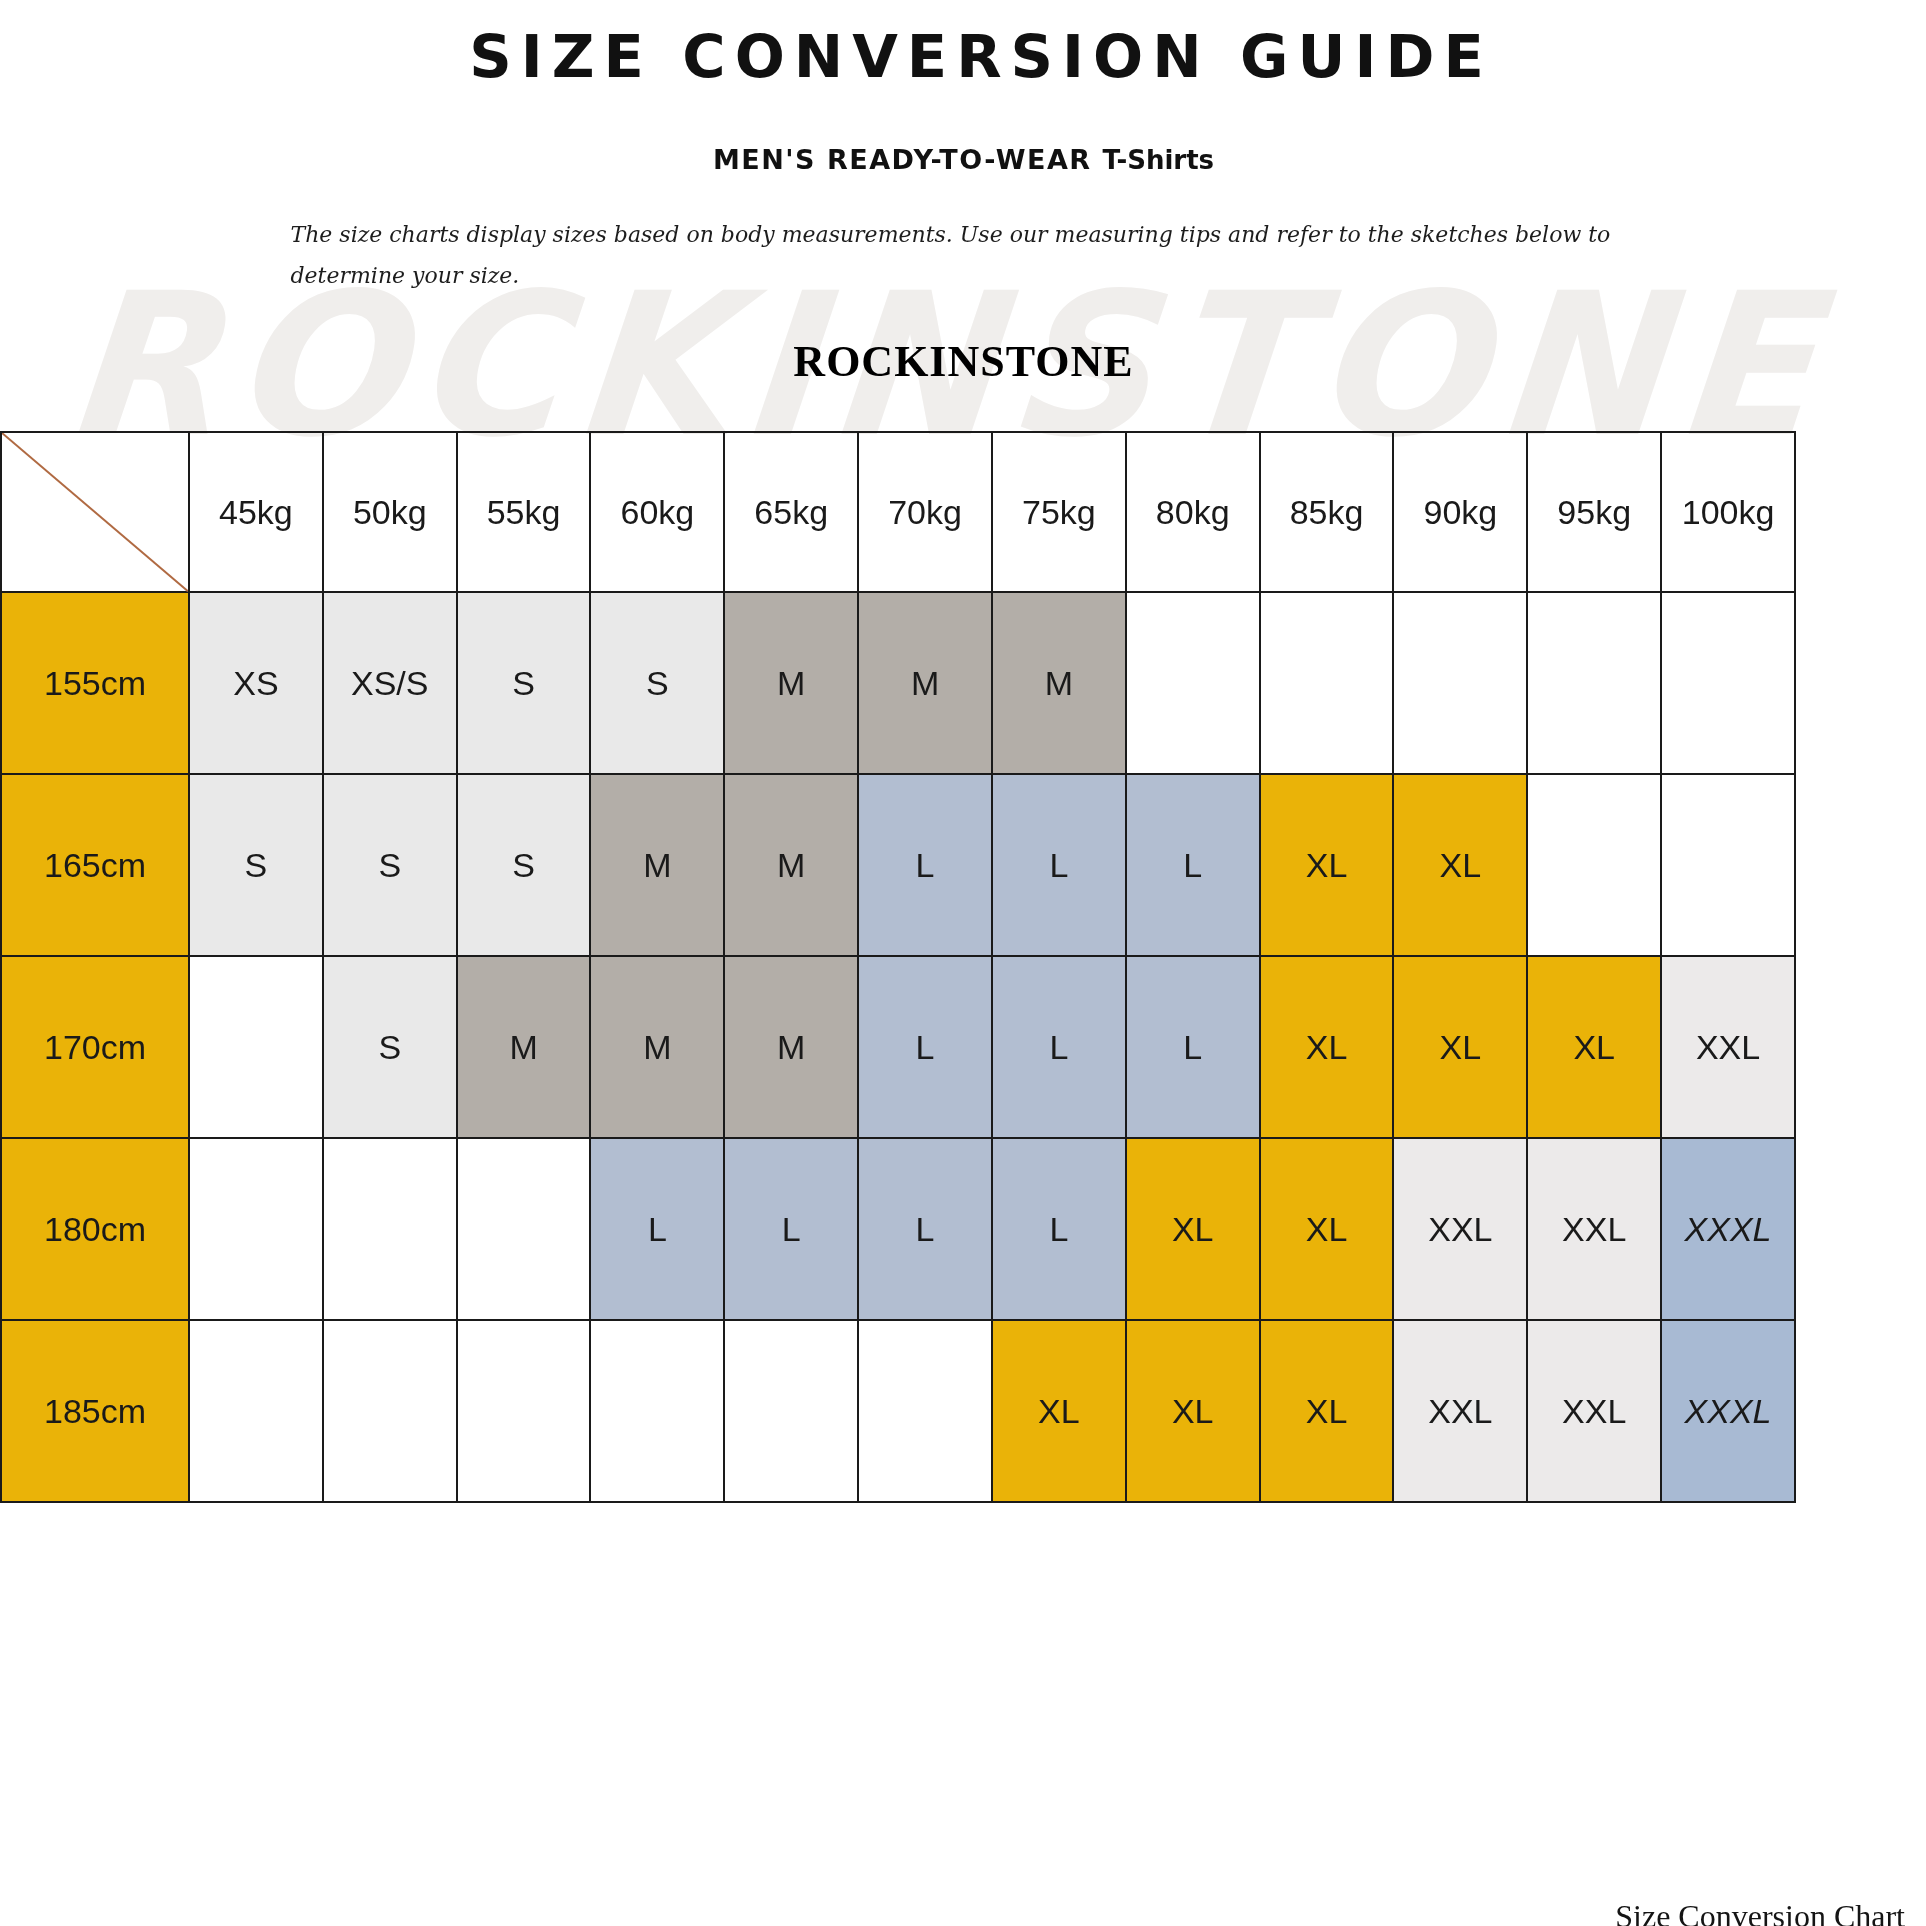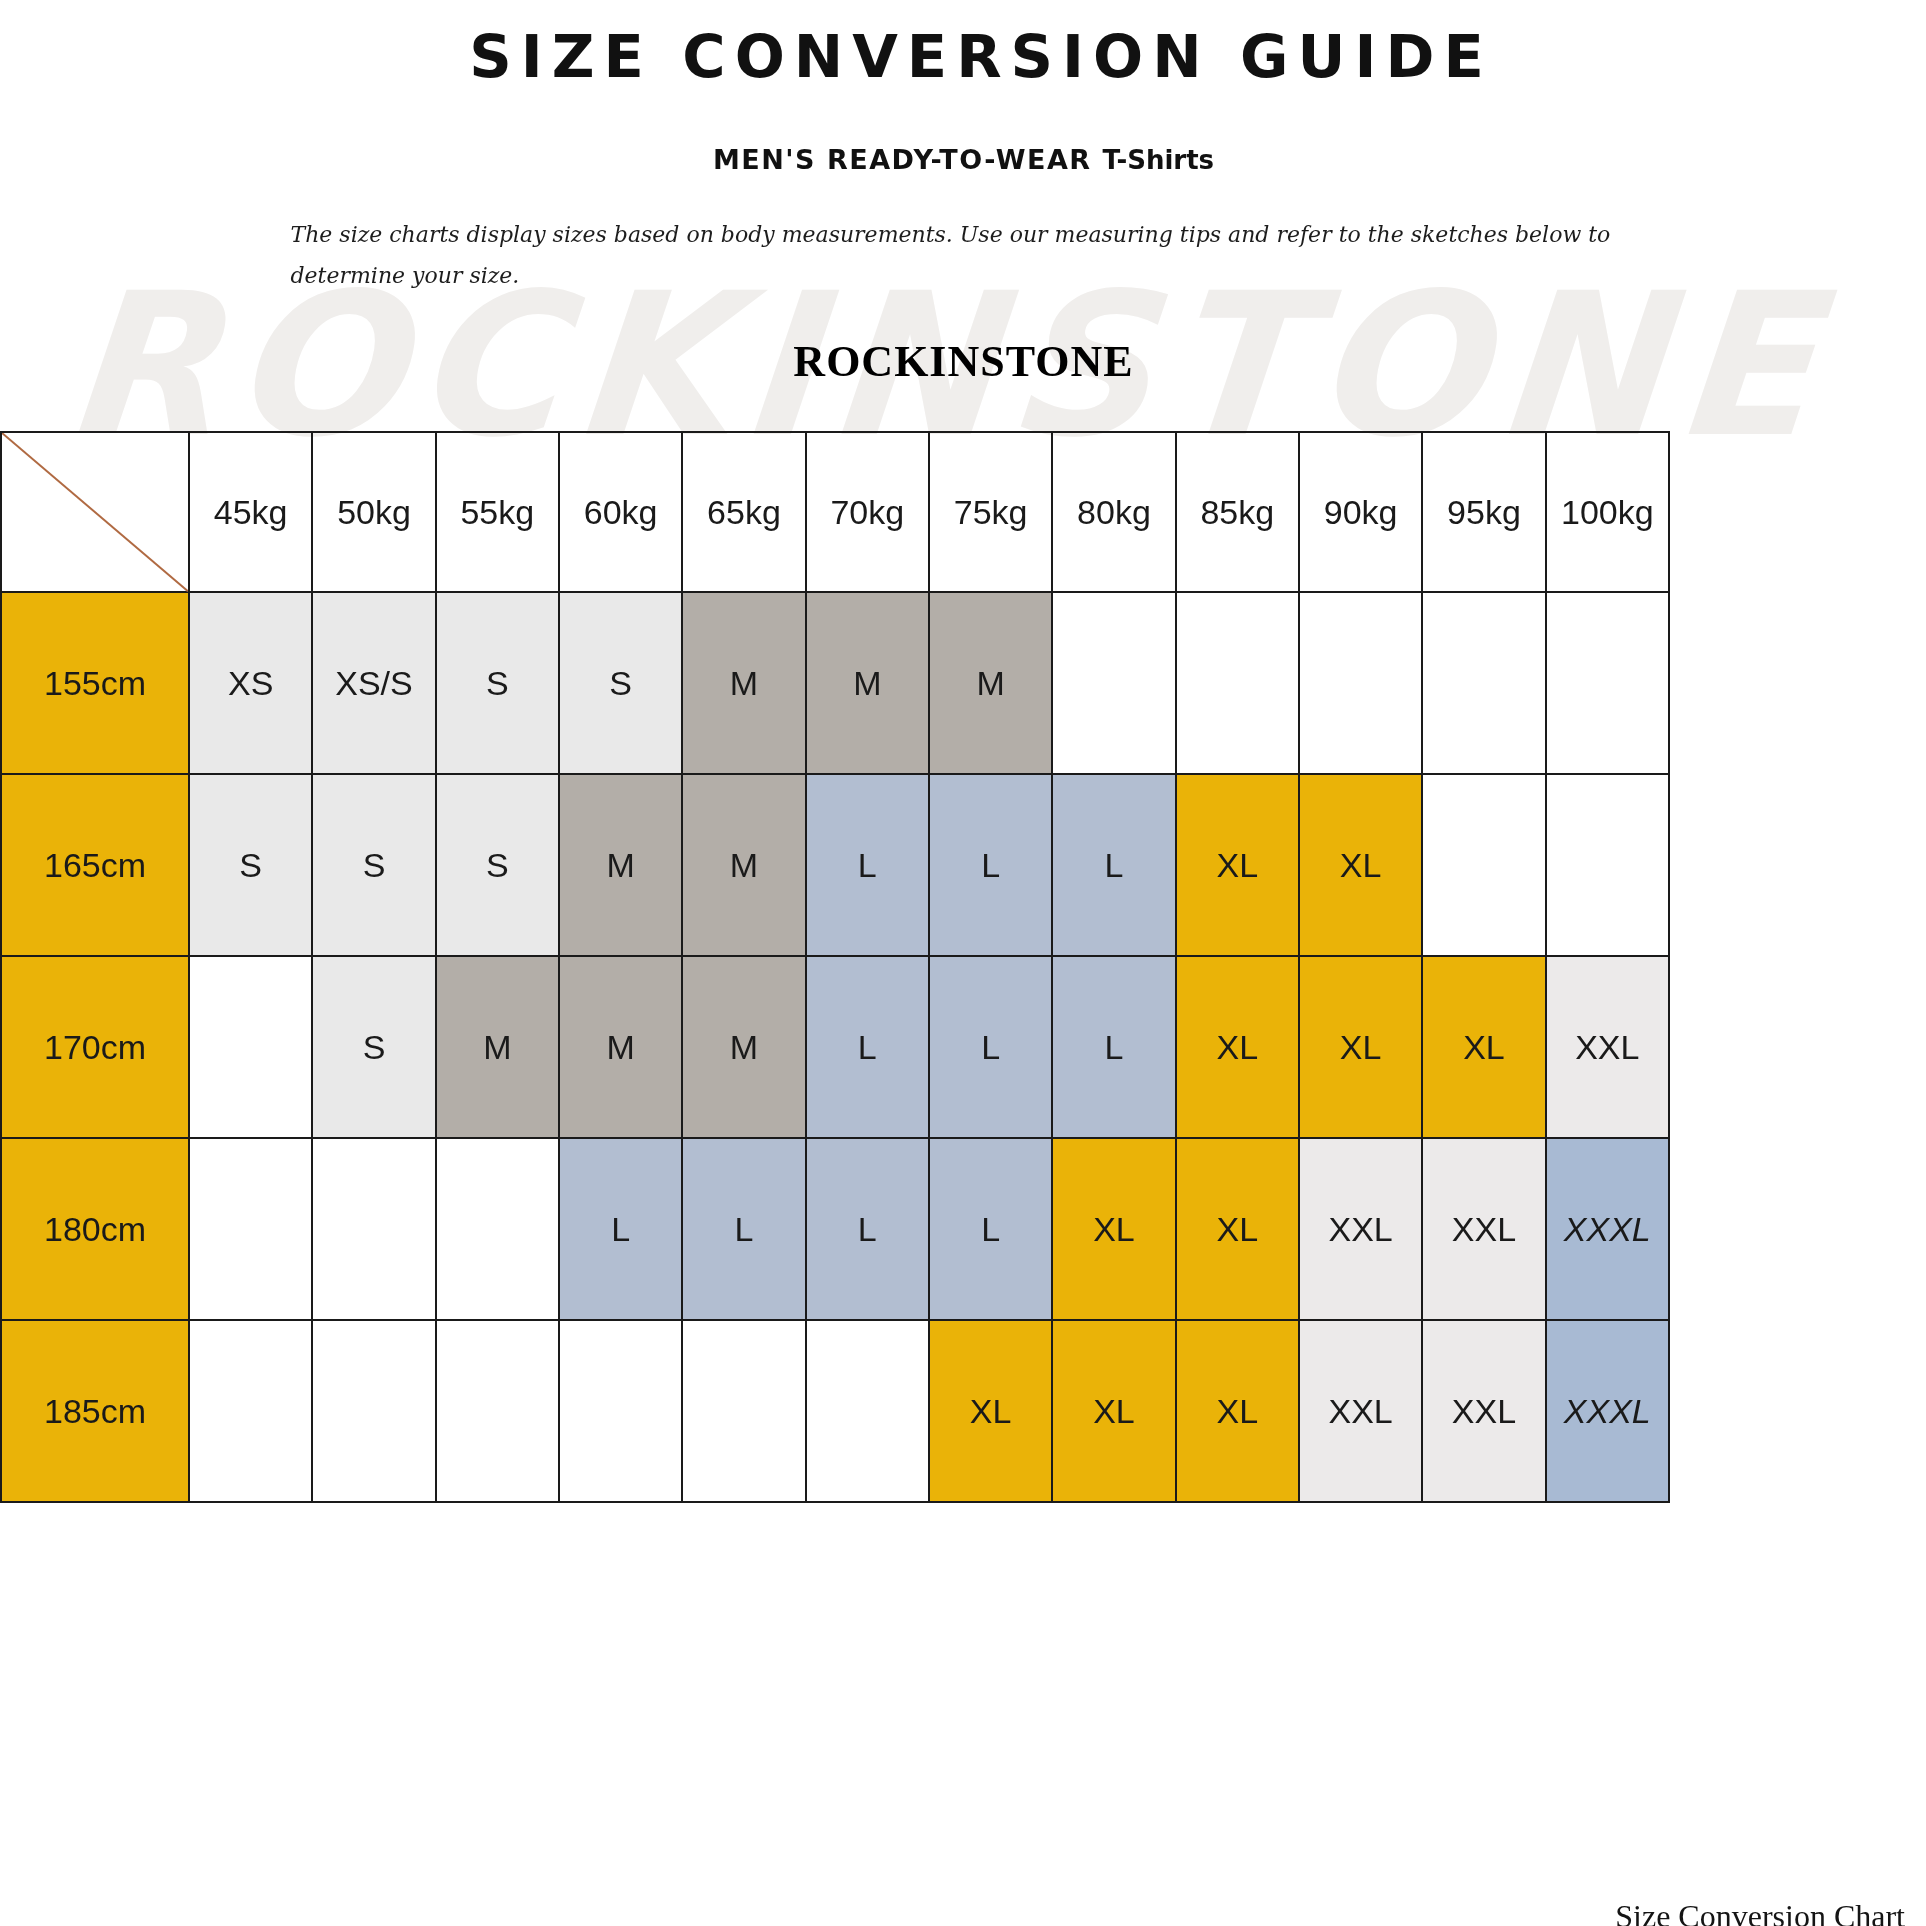--- a/index.html
+++ b/index.html
@@ -85,21 +85,21 @@
     font-weight: bold;
     font-size: 44px;
     letter-spacing: 1px;
     margin-top: 40px;
     color: #000;
   }
 
   table.size-table {
     border-collapse: collapse;
     margin-top: 44px;
-    width: 1670px;
+    width: 1796px;
     table-layout: fixed;
   }
   table.size-table td {
     border: 2px solid #1a1a1a;
     text-align: center;
     vertical-align: middle;
     font-family: "Liberation Sans", sans-serif;
     font-size: 34px;
     color: #1a1a1a;
     height: 180px;

